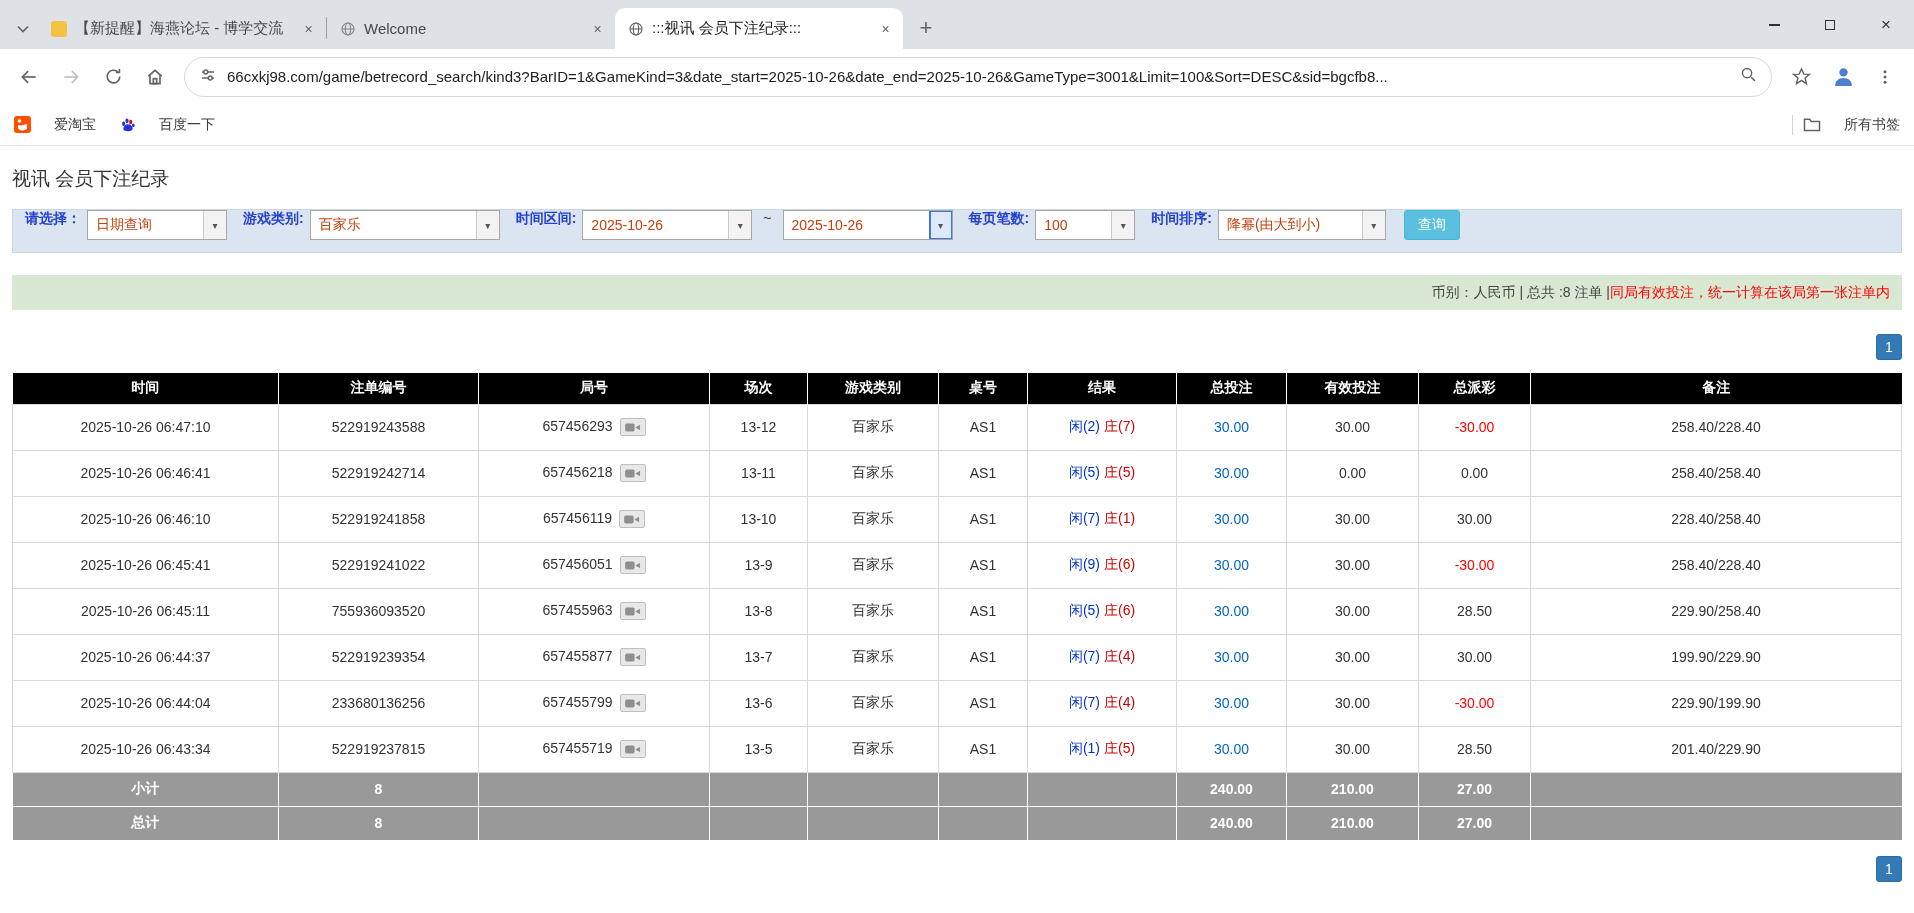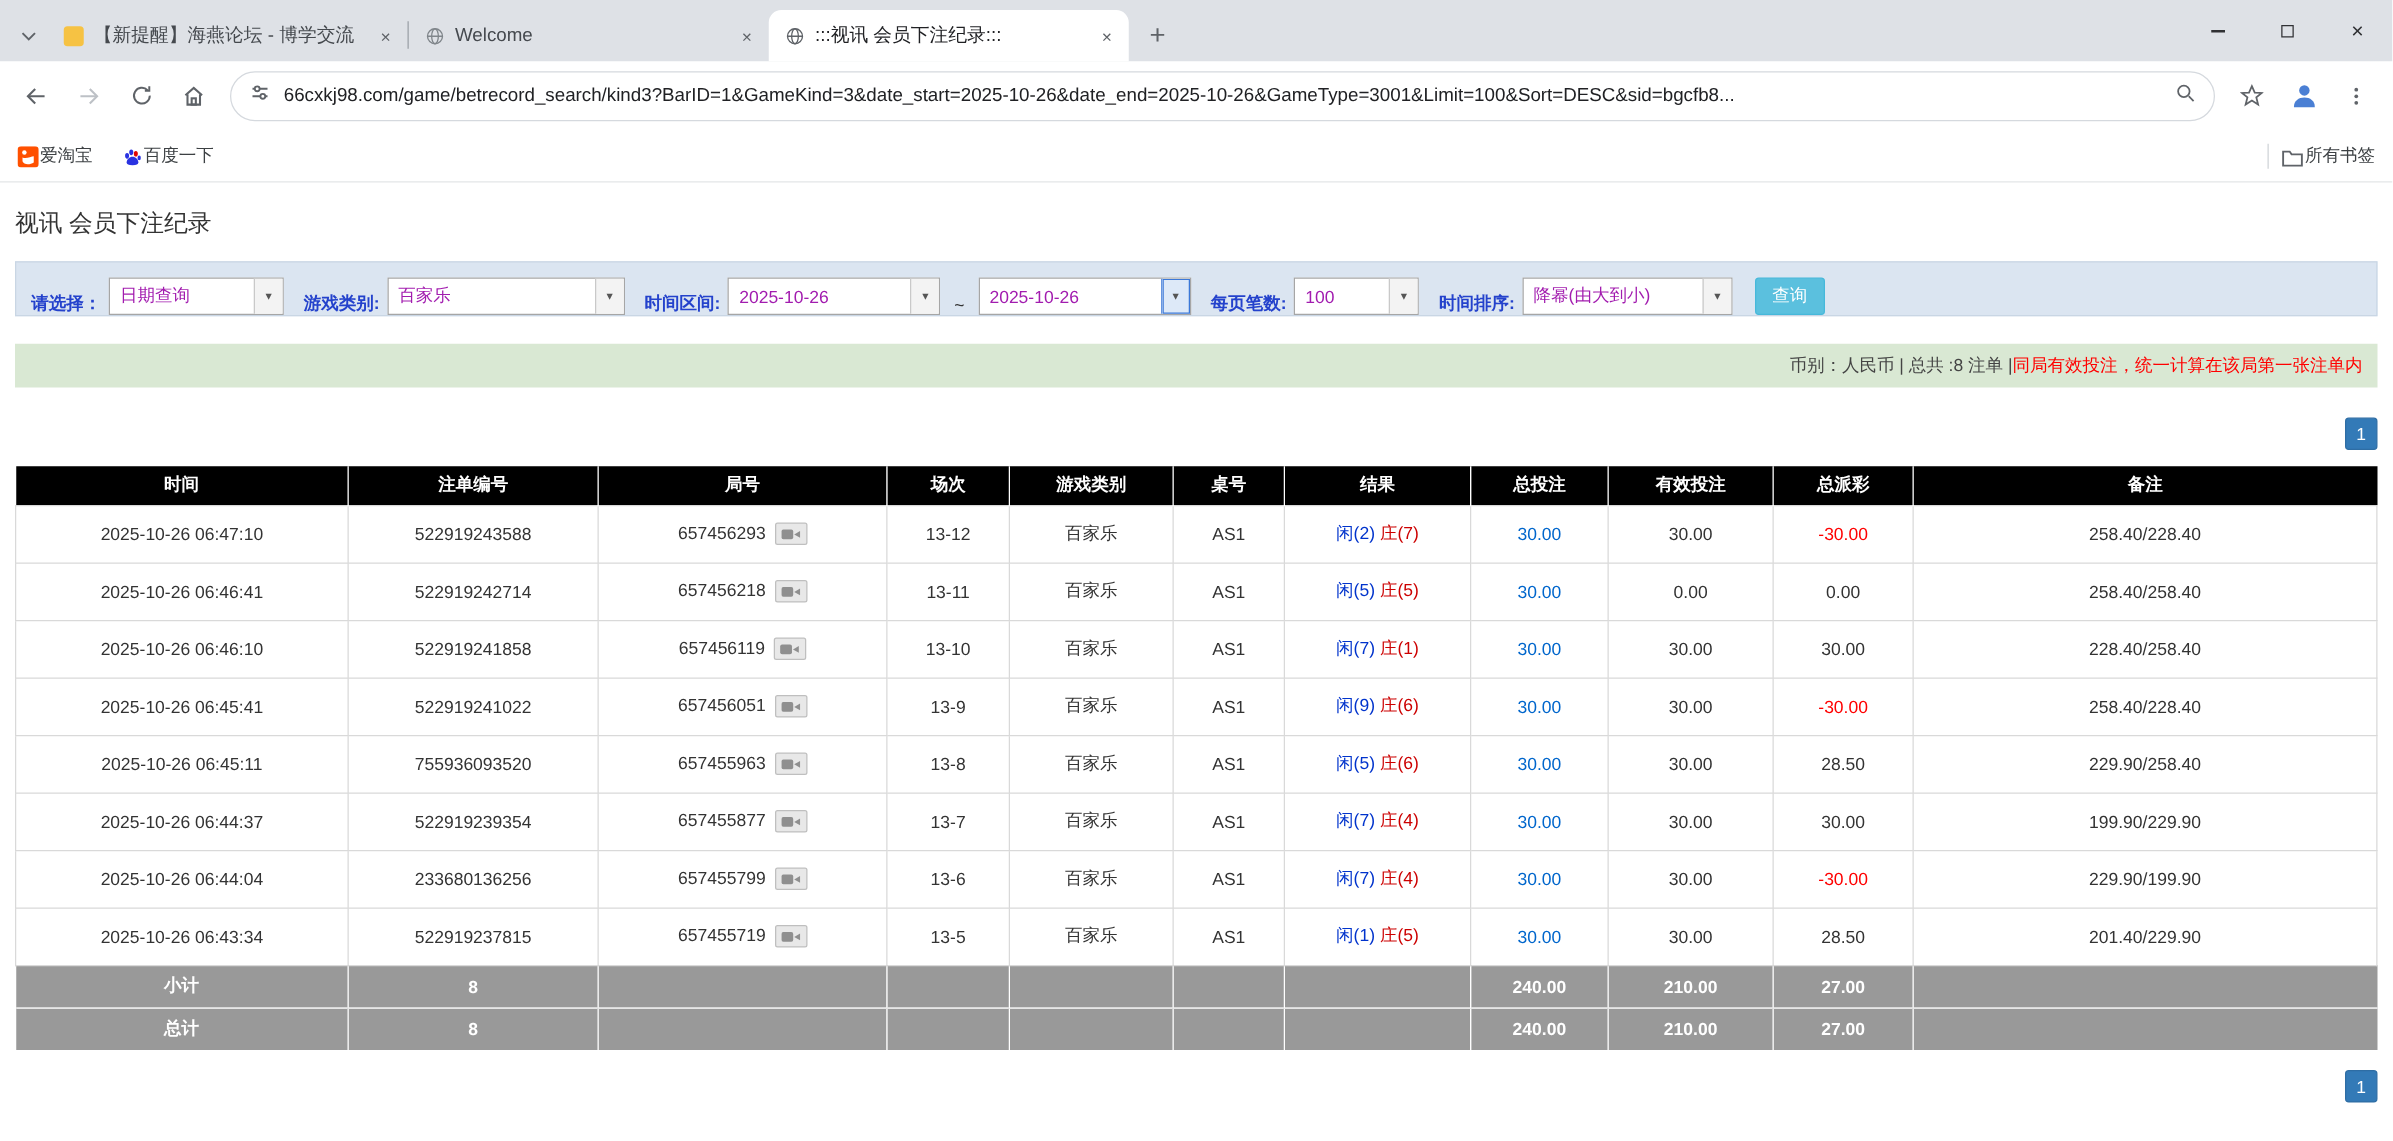--- a/index.html
+++ b/index.html
@@ -27,35 +27,35 @@
   .favicon-forum{width:16px;height:16px;border-radius:3px;background:#f6c243}
 
   .toolbar{height:55px;background:#fff;display:flex;align-items:center;padding:0 10px;gap:4px}
   .nav-btn{width:38px;height:38px;border-radius:50%;display:flex;align-items:center;justify-content:center;flex:none}
   .omnibox{flex:1;height:40px;margin:0 6px;background:#fff;border:1px solid #d5d9de;border-radius:20px;
        display:flex;align-items:center;padding:0 14px;gap:10px;min-width:0}
   .omnibox-url{flex:1;font-size:15px;color:#202124;white-space:nowrap;overflow:hidden;text-overflow:ellipsis}
 
   .bookmarks-bar{height:42px;background:#fff;display:flex;align-items:center;padding:0 14px;gap:24px;
        border-bottom:1px solid #e4e6e8;font-size:14px;color:#3c4043}
-  .bookmark{display:flex;align-items:flex-end;gap:1px}
+  .bookmark{display:flex;align-items:center;gap:23px}
   .bookmarks-right{margin-left:auto;display:flex;align-items:center;gap:10px}
   .bm-divider{width:1px;height:20px;background:#d0d3d7}
   .bm-icon-taobao{width:17px;height:17px}
 
   
   .page{padding:0 12px}
   .page-title{padding-top:20px;font-size:19px;color:#333;font-weight:400;margin-bottom:17px}
 
   .filter-bar{height:44px;background:var(--filter-bar-bg,#dbe5f1);border:1px solid #c9d6e4;
-       display:flex;align-items:flex-end;padding:0 12px;font-size:14px;gap:6px}
+       display:flex;align-items:flex-start;padding:0 12px;font-size:14px;gap:6px}
   .f-label{color:var(--filter-label,#2442cc);font-weight:bold;margin-left:10px;white-space:nowrap}
   .f-label.first{margin-left:0}
   .select{display:inline-flex;align-items:stretch;background:#fff;border:1px solid #a6a6a6;height:30px;flex:none}
-  .select-value{display:flex;align-items:center;padding:0 8px;color:#a21caf;flex:1;white-space:nowrap;overflow:hidden}
+  .select-value{display:flex;align-items:center;padding:0 8px;color:#c2410c;flex:1;white-space:nowrap;overflow:hidden}
   .select-arrow{width:23px;border-left:1px solid #c9c9c9;display:flex;align-items:center;justify-content:center;
        color:#555;font-size:10px;background:#f3f3f3;flex:none}
   .select.focused .select-arrow{box-shadow:inset 0 0 0 1px #3b78d8;background:#dde9f8;border-left-color:#3b78d8}
   .w-qtype{width:140px}.w-game{width:190px}.w-date{width:170px}.w-size{width:100px}.w-sort{width:168px}
   .tilde{color:#333;margin:0 5px}
   .search-btn{height:30px;padding:0 13px;margin-left:12px;background:var(--search-btn-bg,#5bc0de);
        border:1px solid #46b8da;border-radius:3px;color:#fff;font-size:14px;display:flex;align-items:center;cursor:pointer}
 
   .summary-bar{margin-top:22px;height:35px;background:var(--summary-bar-bg,#d9e8d3);display:flex;align-items:center;
        justify-content:flex-end;padding:0 12px;font-size:14px;color:#444}

